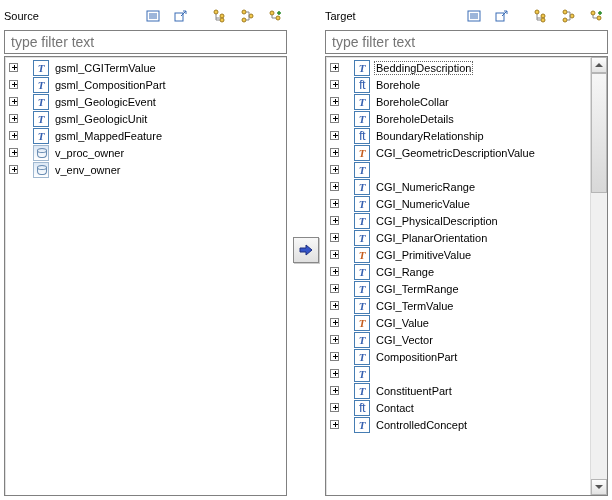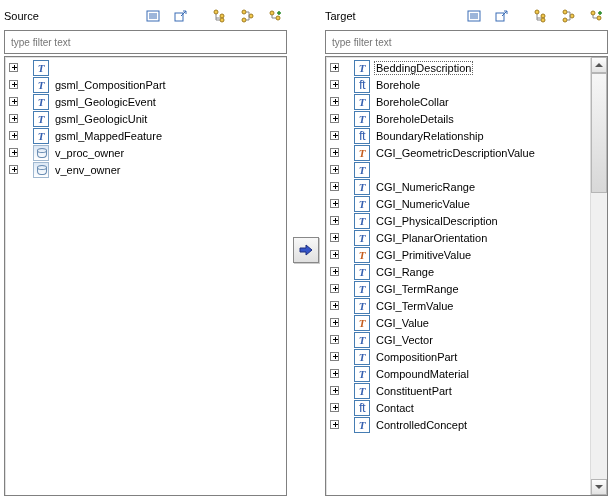--- a/index.html
+++ b/index.html
@@ -62,21 +62,21 @@
     margin-bottom: 2px;
     display: flex;
     align-items: center;
   }
   .filter input {
     flex: 1;
     border: none;
     outline: none;
     padding: 2px 6px;
     font-family: inherit;
-    font-size: 10px;
+    font-size: 14px;
     color: #888;
     background: transparent;
   }
   .tree-wrap {
     border: 1px solid #808080;
     flex: 1 1 auto;
     overflow: hidden;
     display: flex;
     background: #fff;
     box-shadow: inset 1px 1px 0 #e0e0e0;
@@ -252,20 +252,21 @@
     </div>
     <div class="filter">
       <input type="text" placeholder="type filter text" style="">
     </div>
     <div class="tree-wrap">
       <div class="tree" id="source-tree">
           <div class="node">
             <div class="expander plus"></div>
             <div class="joint"></div>
             <div class="type-icon ic-T">T</div>
+            <span class="label">gsml_CGITermValue</span>
           </div>
           <div class="node">
             <div class="expander plus"></div>
             <div class="joint"></div>
             <div class="type-icon ic-T">T</div>
             <span class="label">gsml_CompositionPart</span>
           </div>
           <div class="node">
             <div class="expander plus"></div>
             <div class="joint"></div>
@@ -462,21 +463,20 @@
           <div class="node">
             <div class="expander plus"></div>
             <div class="joint"></div>
             <div class="type-icon ic-T">T</div>
             <span class="label">CompositionPart</span>
           </div>
           <div class="node">
             <div class="expander plus"></div>
             <div class="joint"></div>
             <div class="type-icon ic-T">T</div>
-            <span class="label">CompoundMaterial</span>
           </div>
           <div class="node">
             <div class="expander plus"></div>
             <div class="joint"></div>
             <div class="type-icon ic-T">T</div>
             <span class="label">ConstituentPart</span>
           </div>
           <div class="node">
             <div class="expander plus"></div>
             <div class="joint"></div>

